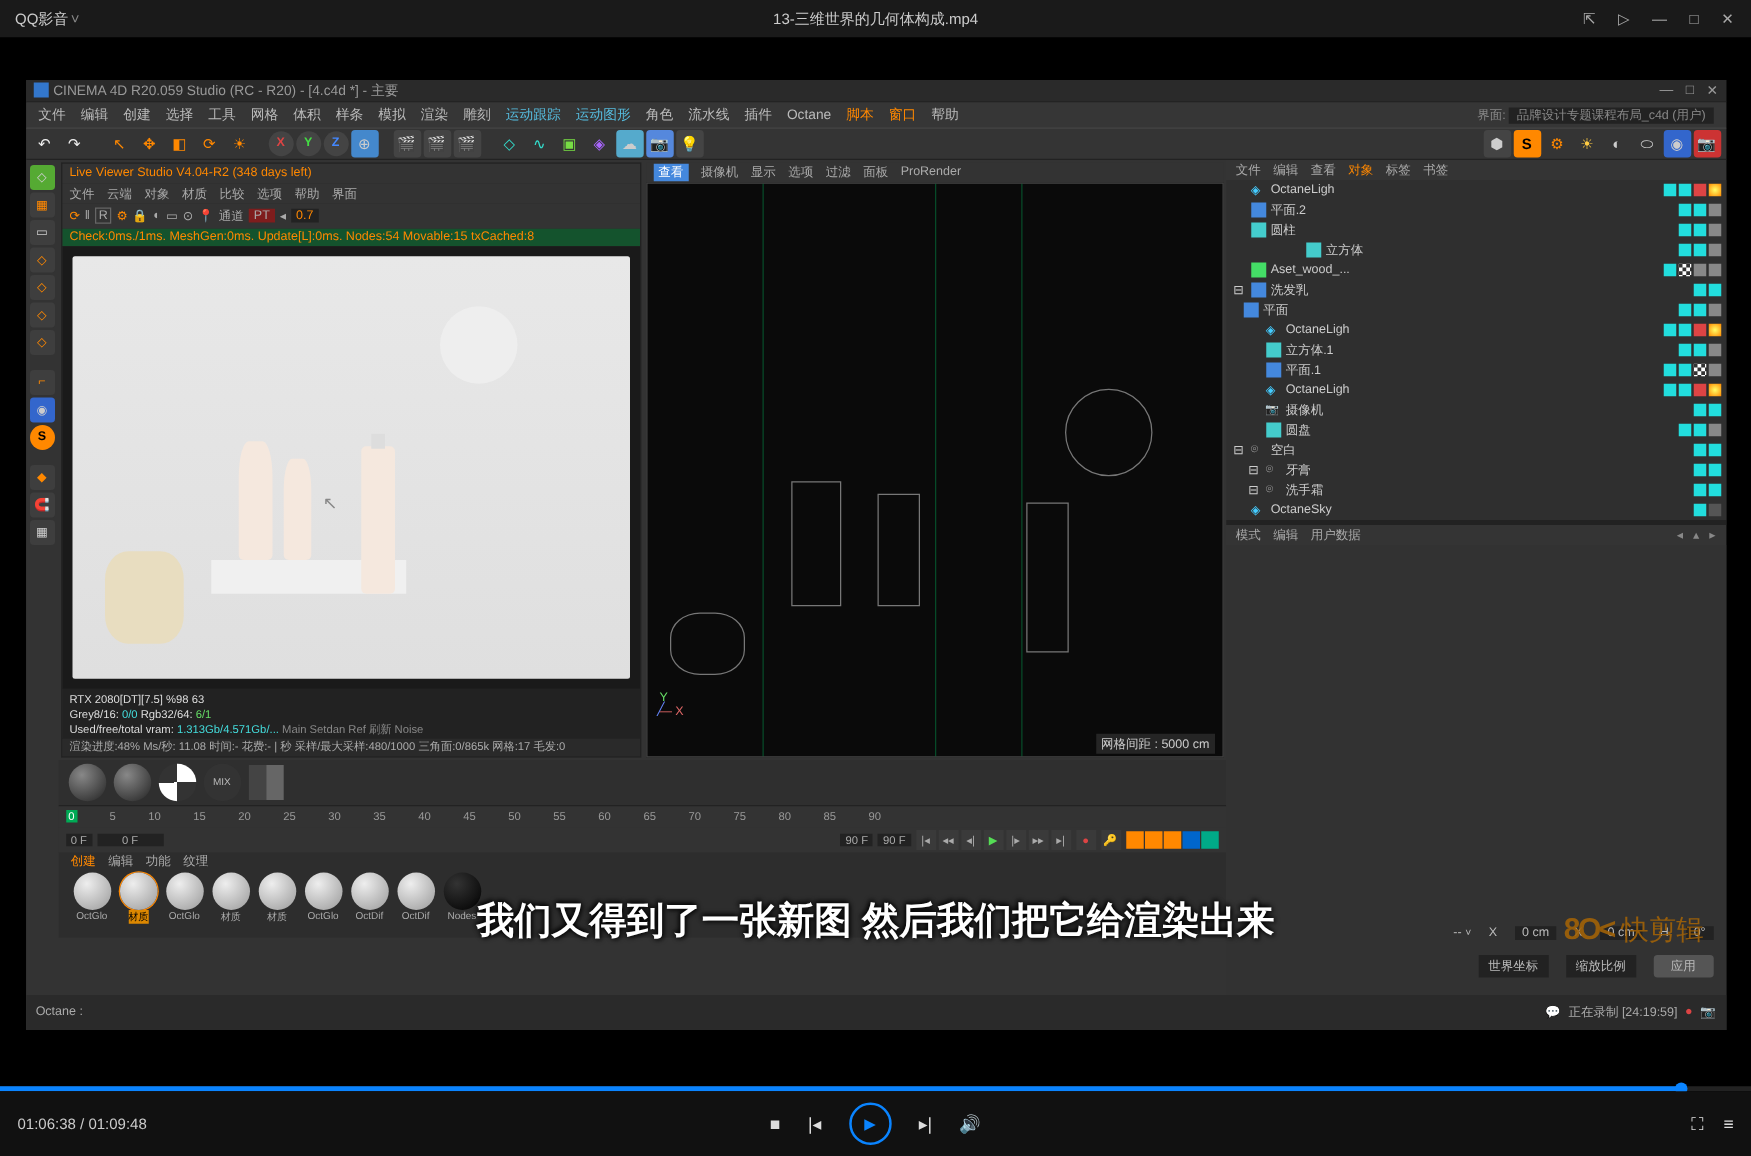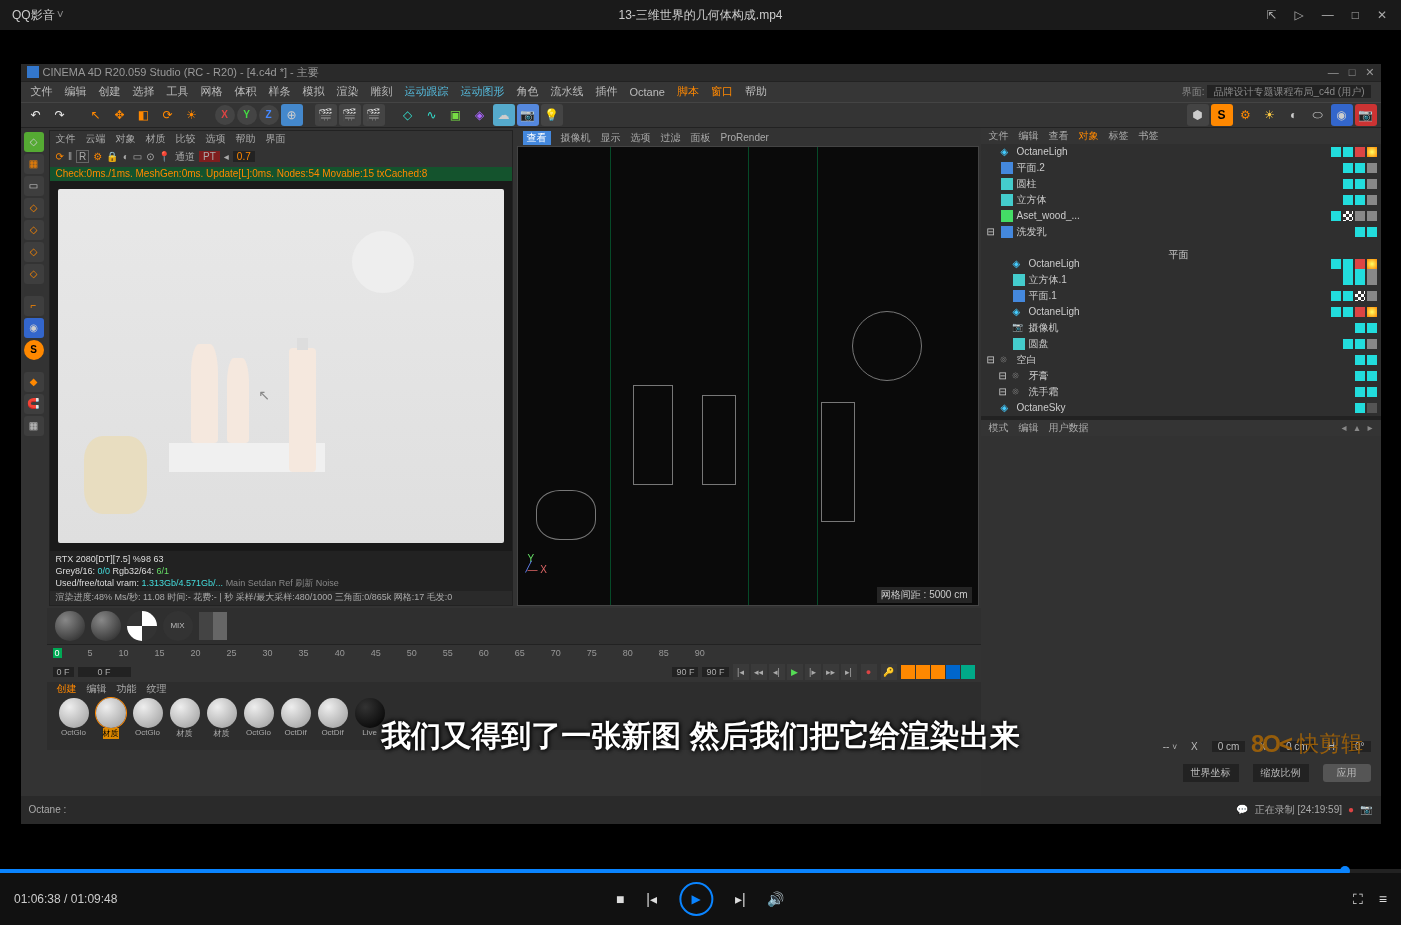--- a/index.html
+++ b/index.html
@@ -267,20 +267,21 @@
       <div style="height:8px"></div>
       <div class="lt orange">◆</div>
       <div class="lt">🧲</div>
       <div class="lt">▦</div>
     </div>
 
     <div class="center-area">
       <div class="two-viewers">
 
         <div class="live-viewer">
+          <div class="lv-title">Live Viewer Studio V4.04-R2 (348 days left)</div>
           <div class="lv-menu">
             <span>文件</span>
             <span>云端</span>
             <span>对象</span>
             <span>材质</span>
             <span>比较</span>
             <span>选项</span>
             <span>帮助</span>
             <span>界面</span>
           </div>
@@ -440,21 +441,21 @@
           <div class="mb-item">
                 <div class="mb-sph"></div>
                 <span class="lbl">OctDif</span>
               </div>
           <div class="mb-item">
                 <div class="mb-sph"></div>
                 <span class="lbl">OctDif</span>
               </div>
           <div class="mb-item">
                 <div class="mb-sph" style="background:radial-gradient(circle at 35% 30%,#333,#000)"></div>
-                <span class="lbl">Live</span>
+                <span class="lbl">Nodes</span>
               </div>
         </div>
       </div>
     </div>
 
     <div class="right-panel">
       <div class="rp-tabs">
         <span>文件</span>
         <span>编辑</span>
         <span>查看</span>
@@ -487,21 +488,21 @@
             <div class="obj-row" style="padding-left: 6px;">
               <span style="width: 10px;"> </span>
               <span class="obj-icon" style="background: rgb(68, 204, 204);"></span>
               <span>圆柱</span>
               <span class="obj-tags">
                 <span class="tag chk"></span>
                 <span class="tag chk"></span>
                 <span class="tag grey"></span>
               </span>
             </div>
-            <div class="obj-row" style="padding-left: 6px;">
+            <div class="obj-row" style="padding-left: 6px; margin-left: 44px;">
               <span style="width: 10px;"> </span>
               <span class="obj-icon" style="background: rgb(68, 204, 204);"></span>
               <span>立方体</span>
               <span class="obj-tags">
                 <span class="tag chk"></span>
                 <span class="tag chk"></span>
                 <span class="tag grey"></span>
               </span>
             </div>
             <div class="obj-row" style="padding-left: 6px;">
@@ -517,21 +518,21 @@
             </div>
             <div class="obj-row" style="padding-left: 6px;">
               <span style="width: 10px;">⊟</span>
               <span class="obj-icon" style="background: rgb(68, 136, 221);"></span>
               <span>洗发乳</span>
               <span class="obj-tags">
                 <span class="tag chk"></span>
                 <span class="tag chk"></span>
               </span>
             </div>
-            <div class="obj-row" style="padding-left: 0; flex-direction: column;">
+            <div class="obj-row" style="padding-left: 0;">
               <span style="width: 10px;"> </span>
               <span class="obj-icon" style="background: rgb(68, 136, 221);"></span>
               <span>平面</span>
               <span class="obj-tags">
                 <span class="tag chk"></span>
                 <span class="tag chk"></span>
                 <span class="tag grey"></span>
               </span>
             </div>
             <div class="obj-row" style="padding-left: 18px;">

